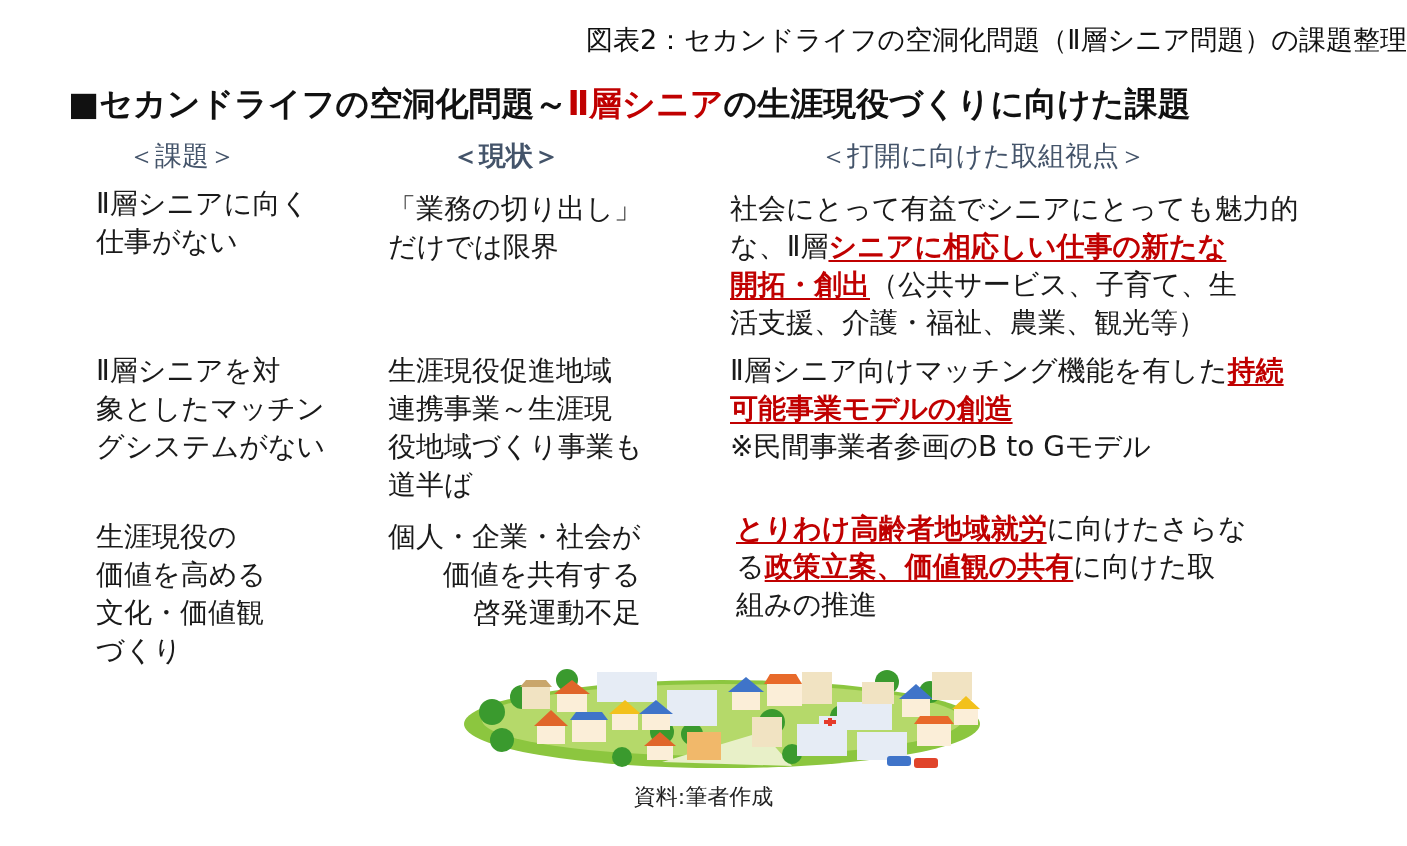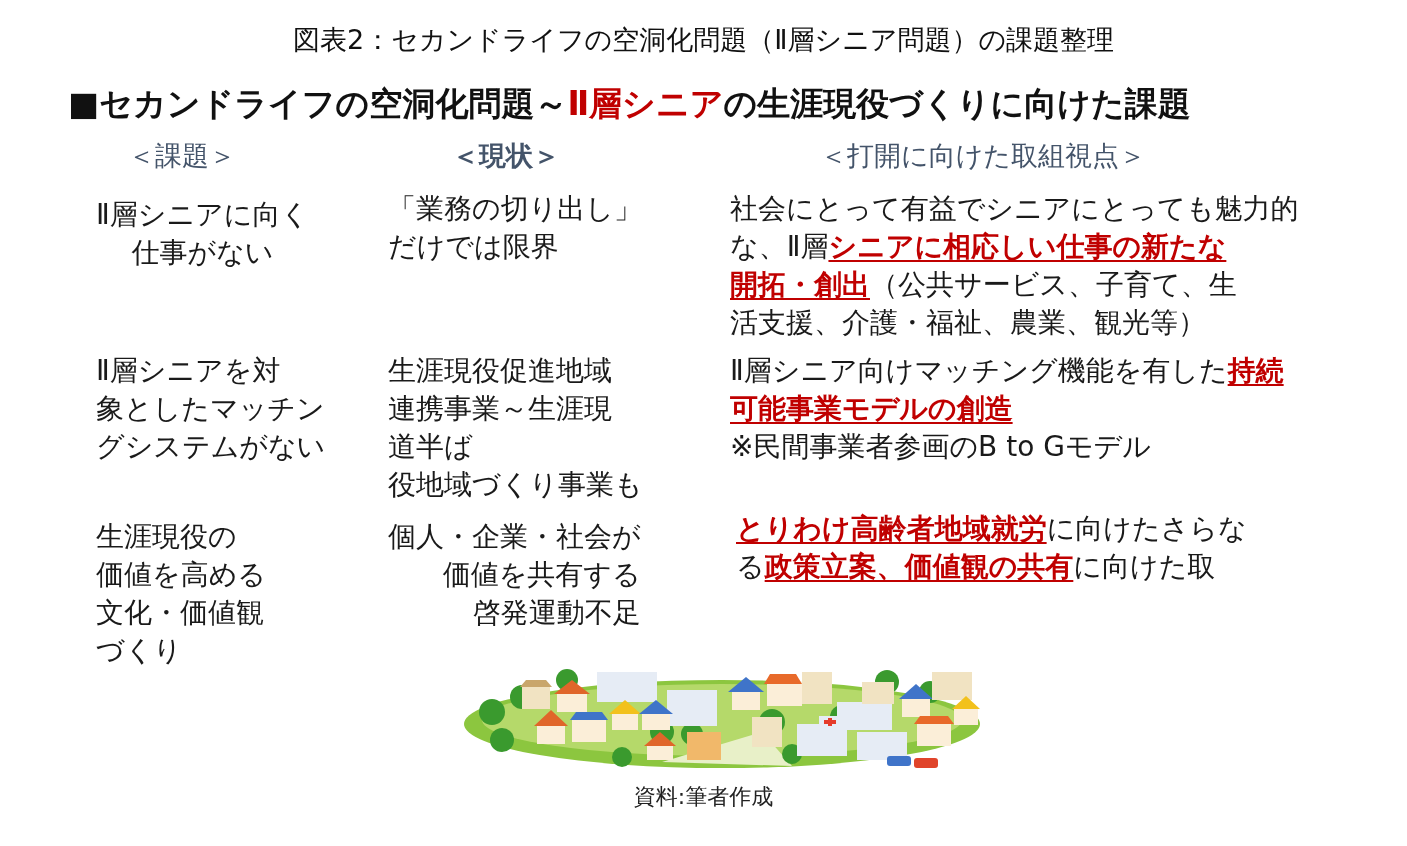--- a/index.html
+++ b/index.html
@@ -3,21 +3,21 @@
   <meta charset="utf-8">
   <style>
     html, body { margin: 0; padding: 0; background: #ffffff; }
     body {
       width: 1407px; height: 846px; position: relative; overflow: hidden;
       font-family: "DejaVu Sans", "Liberation Sans", sans-serif;
       color: #1a1a1a;
     }
     .fig-title {
       position: absolute; left: 0; right: 0; top: 22px;
-      text-align: center; font-size: 27px; font-weight: normal; color: #111;
+      text-align: right; font-size: 27px; font-weight: normal; color: #111;
       letter-spacing: 0px;
     }
     .main-heading {
       position: absolute; left: 68px; top: 82px;
       font-size: 33px; font-weight: bold; color: #111; white-space: nowrap;
     }
     .main-heading .red { color: #c00000; margin-top: 35px; }
     .col-header {
       position: absolute; top: 138px; font-size: 27px; color: #44546a; white-space: nowrap;
     }
@@ -42,21 +42,21 @@
 <div class="fig-title">図表2：セカンドライフの空洞化問題（Ⅱ層シニア問題）の課題整理</div>
 
 <div class="main-heading">
   <span>■</span><span>セカンドライフの空洞化問題～</span><span class="red">Ⅱ層シニア</span><span>の生涯現役づくりに向けた課題</span>
 </div>
 
 <div class="col-header" style="left:128px;">＜課題＞</div>
 <div class="col-header" style="left:452px;font-weight:bold;">＜現状＞</div>
 <div class="col-header" style="left:820px;">＜打開に向けた取組視点＞</div>
 
-<div class="cell" style="left:96px; top:196px;text-align:center;">
+<div class="cell" style="left:96px; top:185px;">
   <div>Ⅱ層シニアに向く</div>
   <div>仕事がない</div>
 </div>
 <div class="cell" style="left:388px; top:190px;">
   <div>「業務の切り出し」</div>
   <div>だけでは限界</div>
 </div>
 <div class="cell" style="left:730px; top:190px; white-space:nowrap;">
   <div>社会にとって有益でシニアにとっても魅力的</div>
   <div><span>な、Ⅱ層</span><span class="hl">シニアに相応しい仕事の新たな</span></div>
@@ -65,22 +65,22 @@
 </div>
 
 <div class="cell" style="left:96px; top:352px;">
   <div>Ⅱ層シニアを対</div>
   <div>象としたマッチン</div>
   <div>グシステムがない</div>
 </div>
 <div class="cell" style="left:388px; top:352px;">
   <div>生涯現役促進地域</div>
   <div>連携事業～生涯現</div>
+  <div>役地域づくり事業も</div>
   <div>道半ば</div>
-  <div>役地域づくり事業も</div>
 </div>
 <div class="cell" style="left:730px; top:352px; white-space:nowrap;">
   <div><span>Ⅱ層シニア向けマッチング機能を有した</span><span class="hl">持続</span></div>
   <div><span class="hl">可能事業モデルの創造</span></div>
   <div>※民間事業者参画のB to Gモデル</div>
 </div>
 
 <div class="cell" style="left:96px; top:518px;">
   <div>生涯現役の</div>
   <div>価値を高める</div>
@@ -88,20 +88,21 @@
   <div>づくり</div>
 </div>
 <div class="cell" style="left:388px; top:518px;text-align:right;">
   <div>個人・企業・社会が</div>
   <div>価値を共有する</div>
   <div>啓発運動不足</div>
 </div>
 <div class="cell" style="left:736px; top:510px; white-space:nowrap;">
   <div><span class="hl">とりわけ高齢者地域就労</span><span>に向けたさらな</span></div>
   <div><span>る</span><span class="hl">政策立案、価値観の共有</span><span>に向けた取</span></div>
+  <div>組みの推進</div>
 </div>
 
 <svg class="town" viewBox="0 0 520 108" xmlns="http://www.w3.org/2000/svg">
   <ellipse cx="260" cy="62" rx="258" ry="44" fill="#8cc63f"></ellipse>
   <ellipse cx="260" cy="58" rx="240" ry="36" fill="#b5d96a"></ellipse>
   <path d="M200 100 L300 70 L330 104 Z" fill="#e8f0c8"></path>
 
   <g fill="#3a9a2e">
     <circle cx="30" cy="50" r="13"></circle>
       <circle cx="60" cy="35" r="12"></circle>

